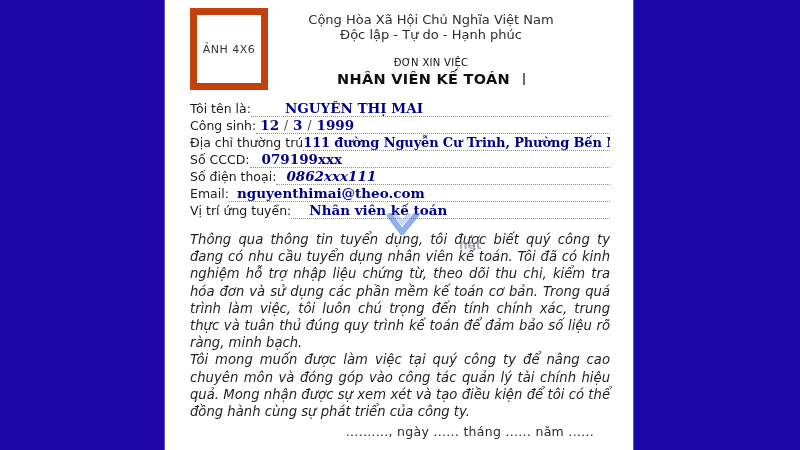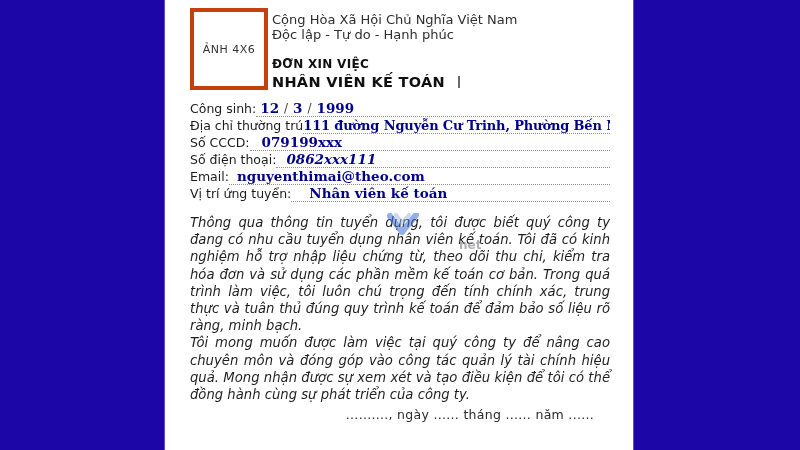--- a/index.html
+++ b/index.html
@@ -13,28 +13,28 @@
     position:absolute; left:165px; top:0;
     width:468px; height:450px;
     background:#ffffff;
     padding:0 23px 0 25px;
     box-shadow:0 0 0 1px rgba(180,170,230,.45);
   }
   
   .header-row { display:flex; margin-top:8px; }
   .photo-box {
     width:78px; height:82px; flex:0 0 78px;
-    border:4px solid #c2410c;
+    border:7px solid #c2410c;
     display:flex; align-items:center; justify-content:center;
     font-size:11px; color:#333; letter-spacing:.5px;
   }
-  .header-text { flex:1; padding:2px 20px 0 4px; }
+  .header-text { flex:1; text-align:center; padding:2px 20px 0 4px; }
   .nat-line1 { font-size:13px; color:#2e2e2e; margin-top:2px; }
   .nat-line2 { font-size:13px; color:#2e2e2e; }
-  .doc-title1 { font-size:12px; font-weight:bold; color:#101010; margin-top:15px; letter-spacing:.3px; }
+  .doc-title1 { font-size:10px; font-weight:normal; color:#101010; margin-top:15px; letter-spacing:.3px; }
   .doc-title2 { font-size:14.5px; font-weight:bold; color:#101010; margin-top:3px; letter-spacing:.3px; }
   .cursor {
     display:inline-block; width:2px; height:12px; background:#6b6b6b;
     margin-left:13px; vertical-align:-1px;
   }
   
   .fields { margin-top:10px; }
   .field-row { display:flex; align-items:flex-end; height:17px; }
   .field-label {
     font-size:12.5px; color:#1b1b1b; white-space:nowrap;
@@ -93,20 +93,26 @@
       <div class="nat-line1">Cộng Hòa Xã Hội Chủ Nghĩa Việt Nam</div>
       <div class="nat-line2">Độc lập - Tự do - Hạnh phúc</div>
       <div class="doc-title1">ĐƠN XIN VIỆC</div>
       <div class="doc-title2"><span>NHÂN VIÊN KẾ TOÁN</span><span class="cursor"></span></div>
     </div>
   </div>
 
   <div class="fields">
 
 
+    <div class="field-row">
+      <span class="field-label">Tôi tên là:</span>
+      <span class="field-line">
+        <span class="field-value pad34">NGUYỄN THỊ MAI</span>
+      </span>
+    </div>
 
     <div class="field-row">
       <span class="field-label">Công sinh:</span>
       <span class="field-line">
         <span class="field-value pad4">12</span>
         <span class="date-sep">/</span>
         <span class="field-value">3</span>
         <span class="date-sep">/</span>
         <span class="field-value">1999</span>
       </span>

